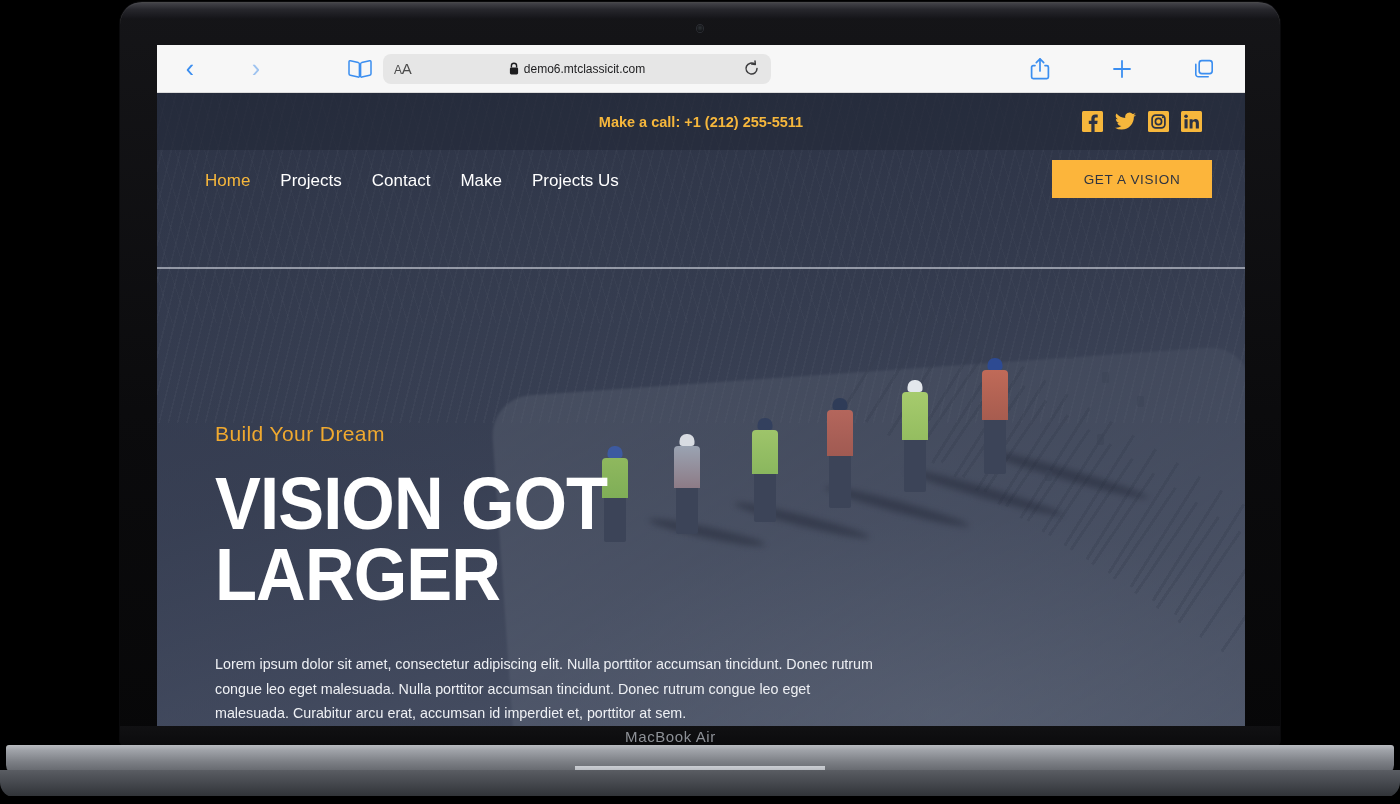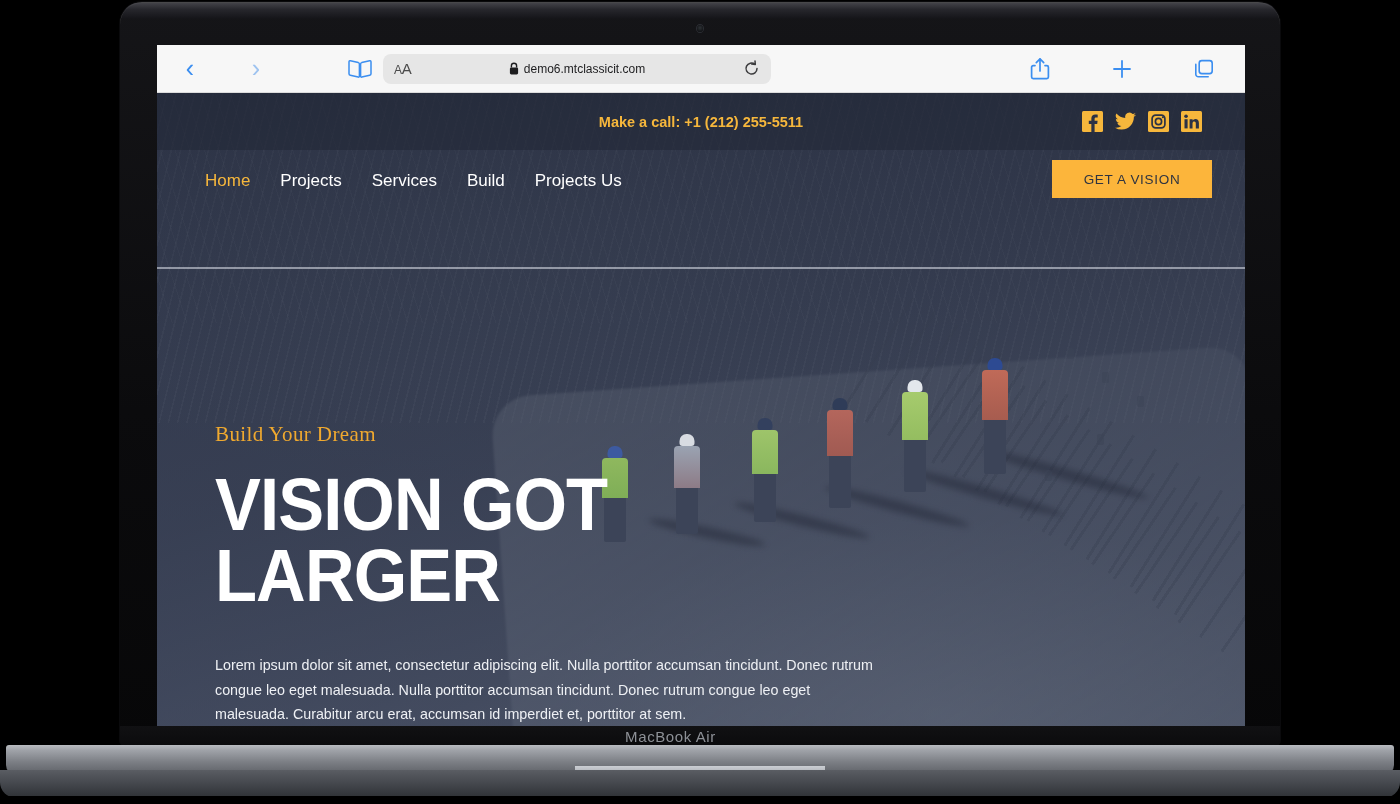--- a/index.html
+++ b/index.html
@@ -156,21 +156,21 @@
   }
   .divider{
     position:absolute; left:0; top:174px; width:1088px; height:2px;
     background:rgba(226,230,238,.55);
   }
 
   
   .hero{ position:absolute; left:0; top:176px; width:1088px; height:457px; }
   .hero-inner{ position:absolute; left:58px; top:0; width:730px; }
   .eyebrow{
-    margin-top:153px; color:#f0a92f; font-size:21px; letter-spacing:.4px;font-family:Liberation Serif, serif;
+    margin-top:153px; color:#f0a92f; font-size:21px; letter-spacing:.4px;
   }
   .headline{
     margin-top:22px; color:#ffffff; font-size:74px; line-height:.96;
     font-weight:bold; letter-spacing:-1px;
     transform:scaleX(.93); transform-origin:left center;
   }
   .lede{
     margin-top:42px; width:665px; color:#eef0f4; font-size:14.3px; line-height:1.72;
   }
 
@@ -334,22 +334,22 @@
               <path d="M8.6 17.4 V8.2 h3 v1.3 a3.2 3.2 0 0 1 2.85 -1.55 c2.2 0 3.45 1.4 3.45 4.0 v5.45 h-3.1 v -4.9 c0 -1.25 -0.45 -2.05 -1.55 -2.05 c -0.9 0 -1.4 0.6 -1.63 1.2 c -0.08 0.2 -0.1 0.5 -0.1 0.8 v 4.95 Z" fill="#2b3245"></path>
             </svg>
           </div>
         </div>
       </div>
 
       <div class="navbar">
         <div class="navlist">
           <a class="navlink active" href="#" style="text-decoration:none;">Home</a>
           <a class="navlink" href="#" style="text-decoration:none;">Projects</a>
-          <a class="navlink" href="#" style="text-decoration:none;">Services</a>
-          <a class="navlink" href="#" style="text-decoration:none;">Build</a>
+          <a class="navlink" href="#" style="text-decoration:none;">Contact</a>
+          <a class="navlink" href="#" style="text-decoration:none;">Make</a>
           <a class="navlink" href="#" style="text-decoration:none;">Projects Us</a>
         </div>
         <div class="quote-btn">GET A VISION</div>
       </div>
       <div class="divider"></div>
 
       <div class="hero">
         <div class="hero-inner">
           <div class="eyebrow">Build Your Dream</div>
           <div class="headline">VISION GOT LARGER</div>

